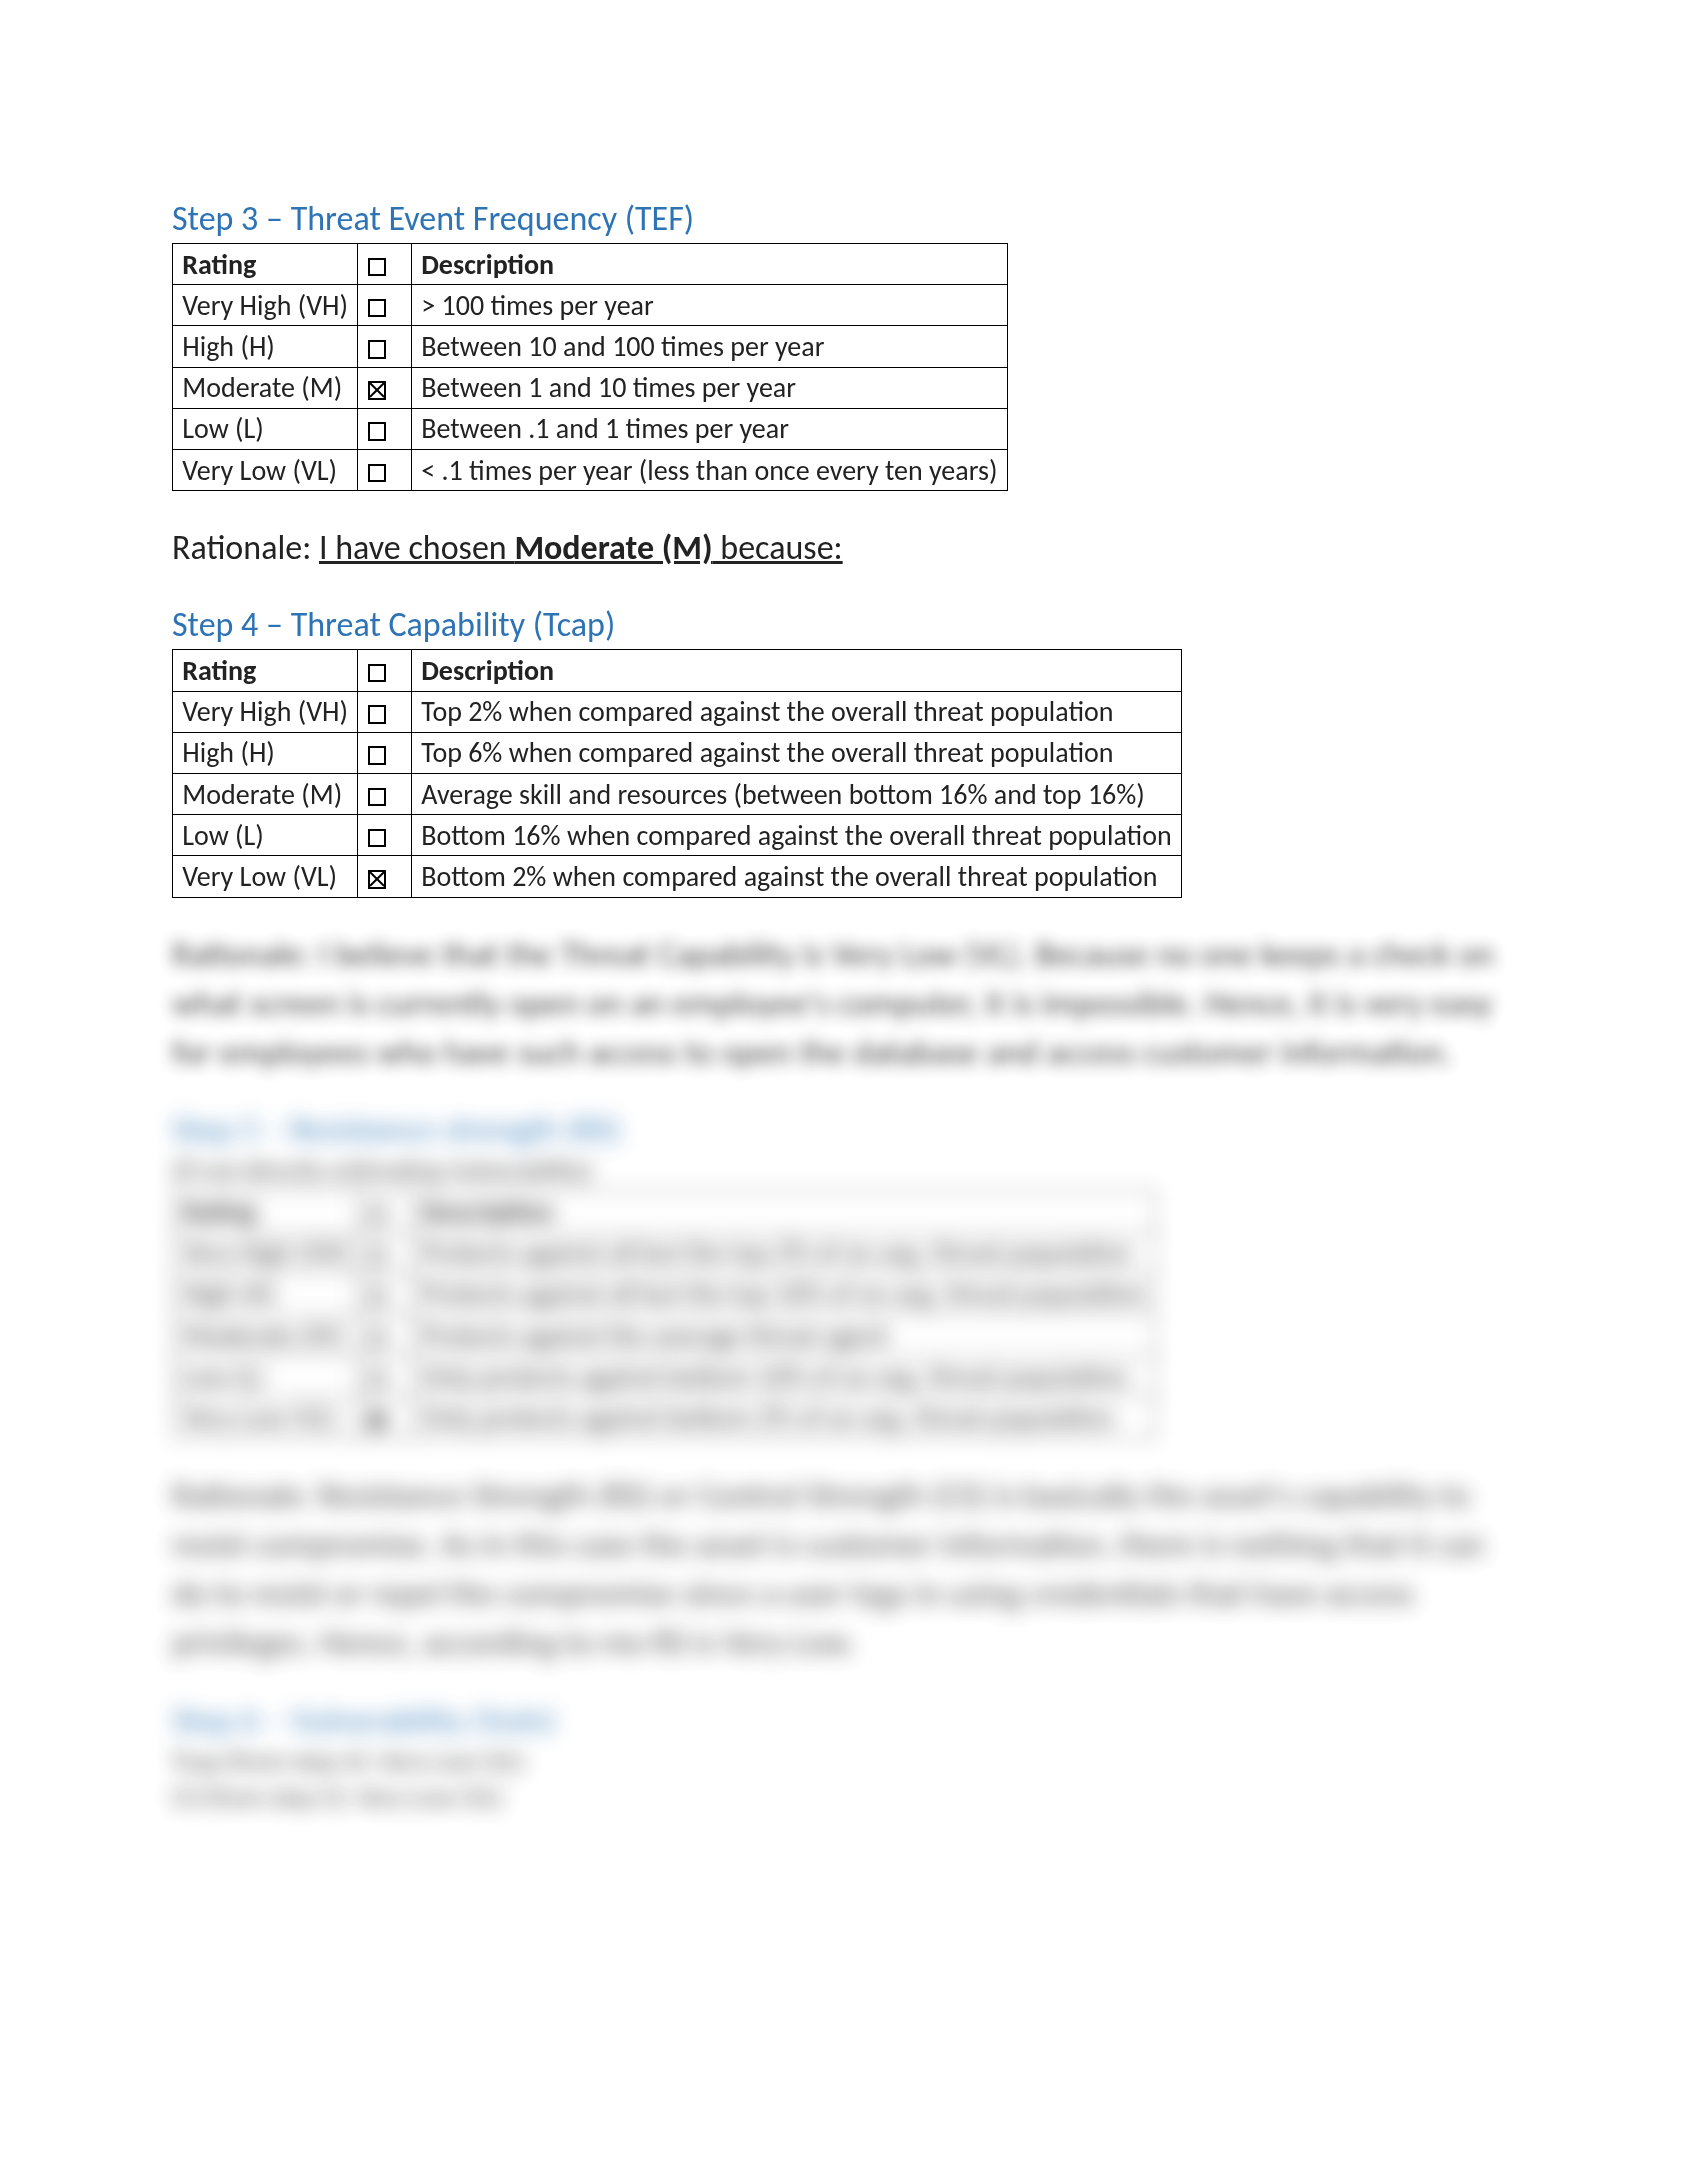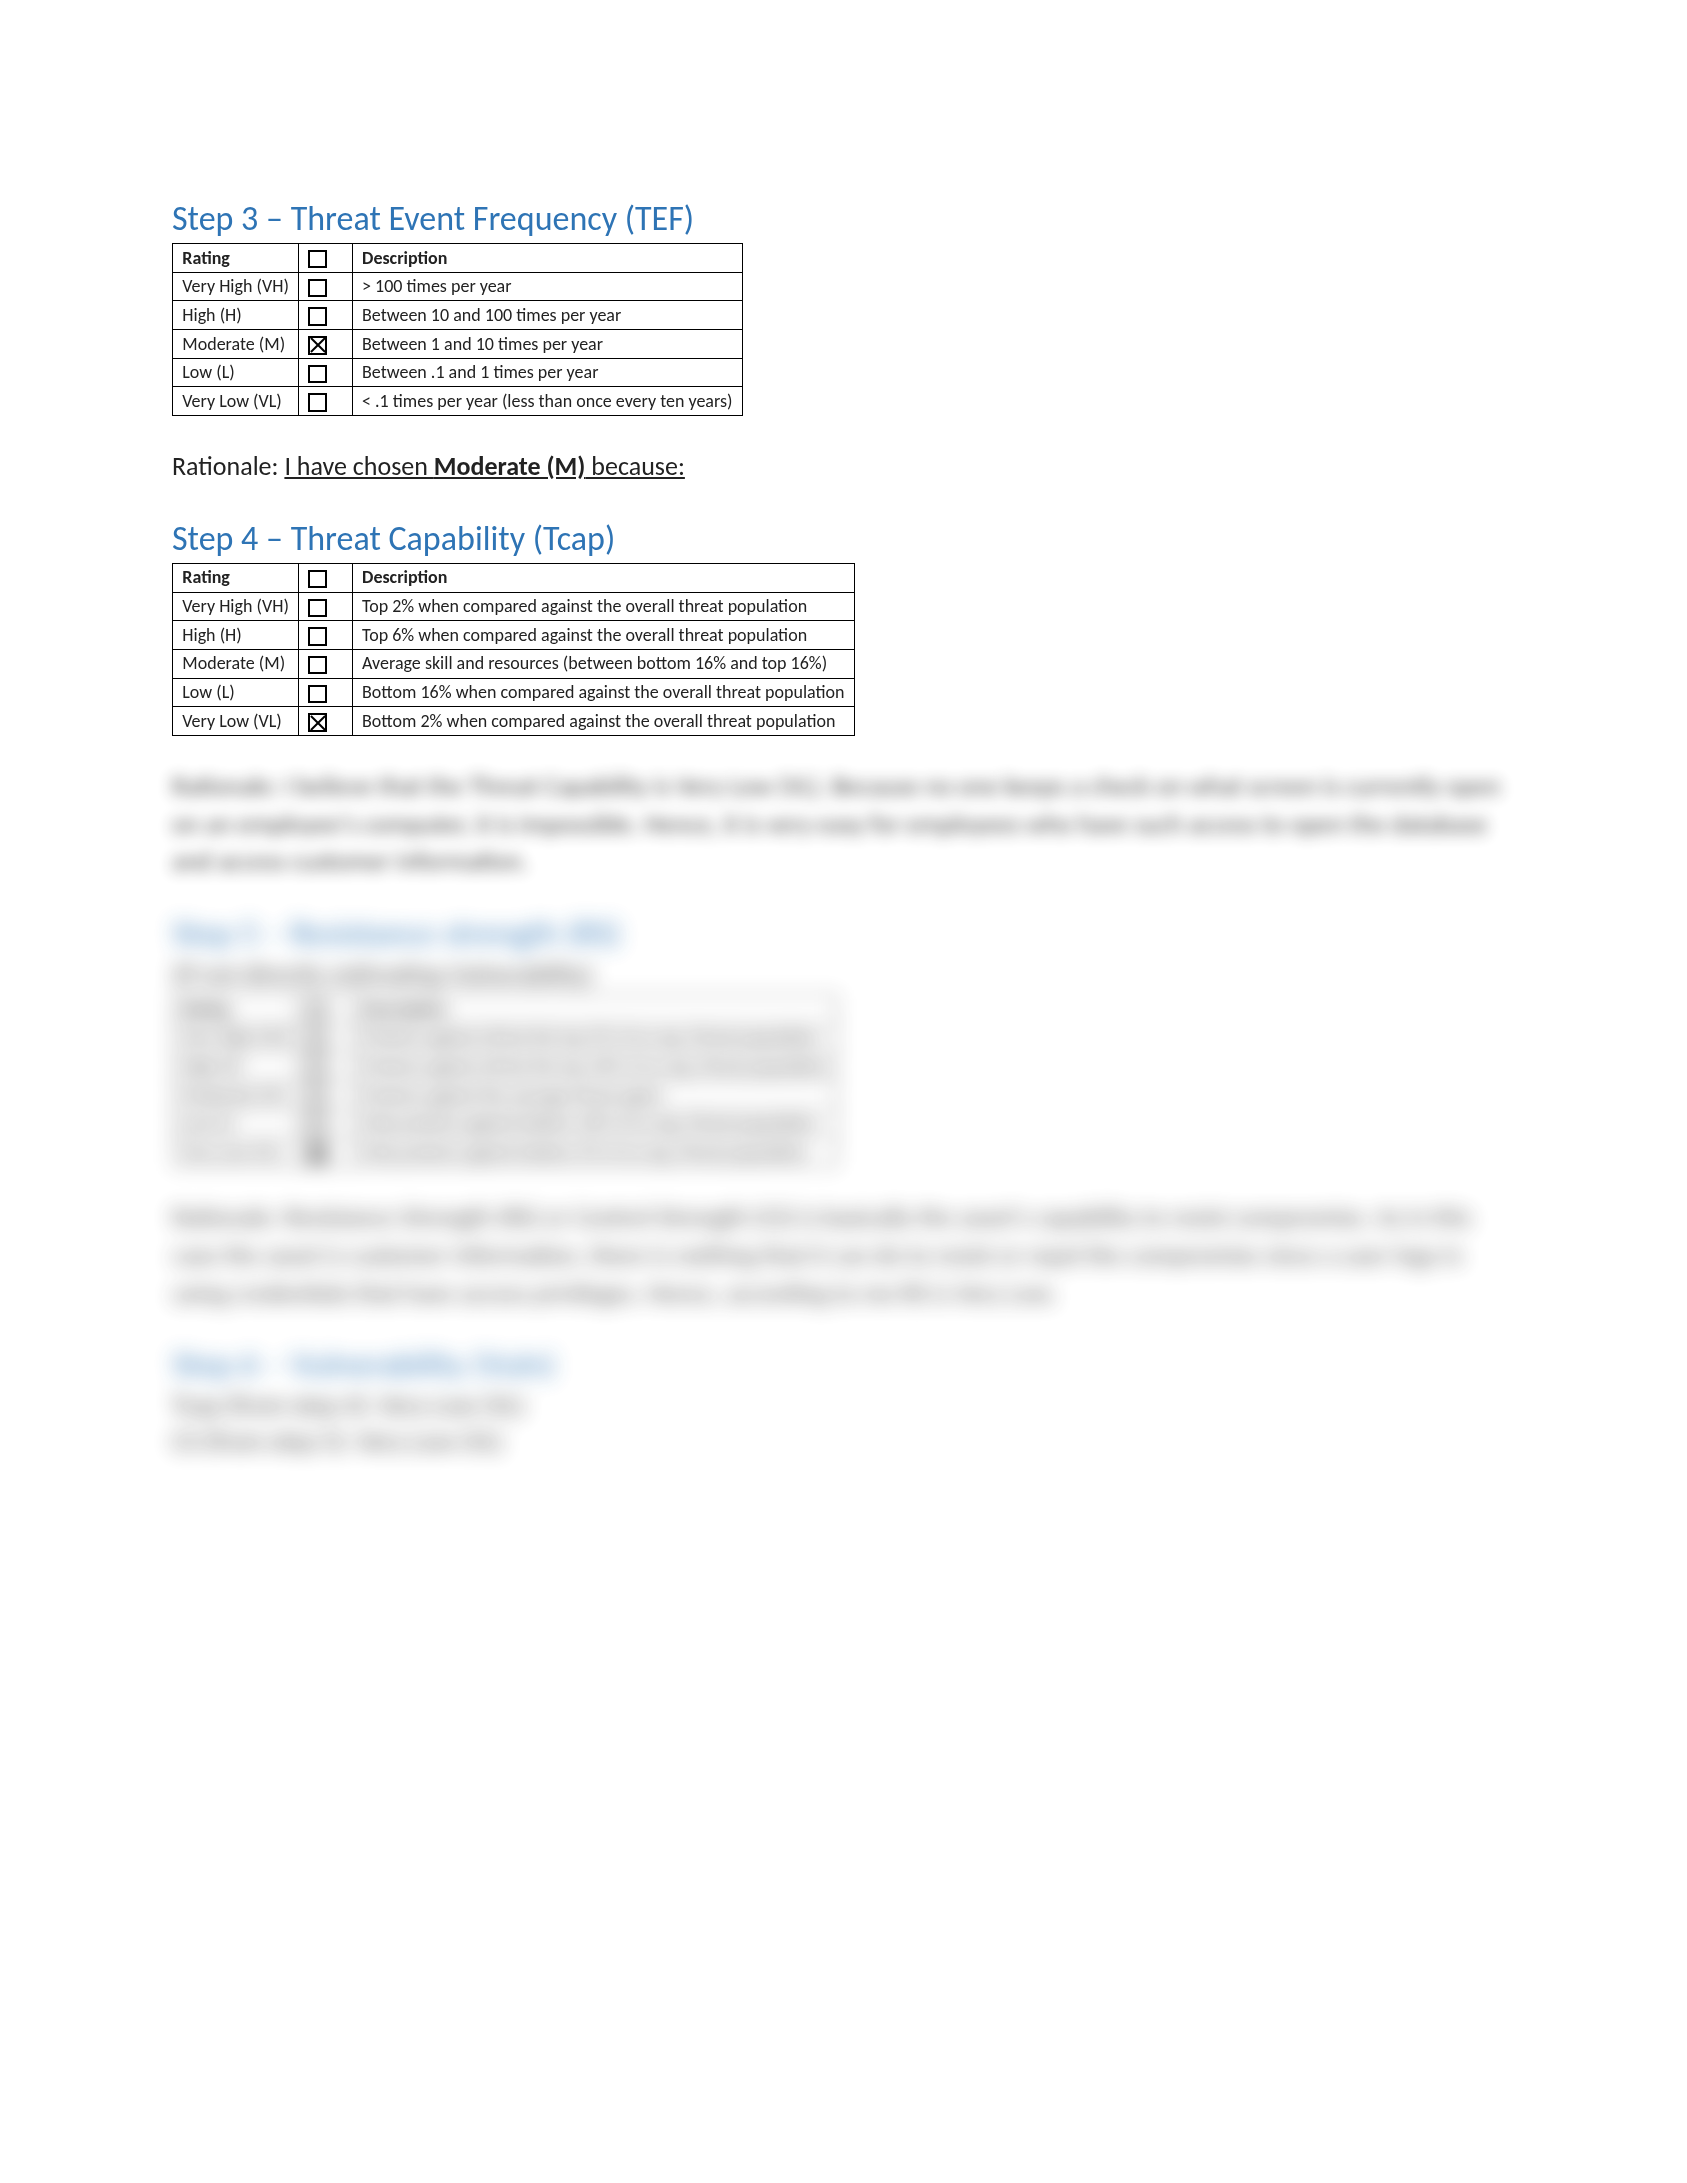--- a/index.html
+++ b/index.html
@@ -27,21 +27,21 @@
     font-size: 34px;
     font-weight: 400;
     margin: 0 0 4px 0;
   }
   .subnote {
     font-size: 26.5px;
     margin: 0 0 4px 0;
   }
   table.rating {
     border-collapse: collapse;
-    font-size: 18px;
+    font-size: 28px;
     margin: 0 0 32px 0;
   }
   table.rating th, table.rating td {
     border: 1.3px solid #000;
     padding: 2.6px 9.3px;
     text-align: left;
     vertical-align: middle;
     line-height: 1.25;
   }
   table.rating th {
@@ -67,21 +67,21 @@
     left: 50%;
     top: 50%;
     width: 20px;
     height: 2px;
     background: #000;
   }
   .cbox.checked::before { transform: translate(-50%, -50%) rotate(45deg); }
   .cbox.checked::after  { transform: translate(-50%, -50%) rotate(-45deg); }
 
   .para {
-    font-size: 26px;
+    font-size: 34px;
     line-height: 1.45;
     margin: 0 0 32px 0;
   }
   .und { text-decoration: underline; }
   .bold { font-weight: 700; }
 
   .blur-block {
     filter: blur(7.3px);
     opacity: 0.9;
   }

